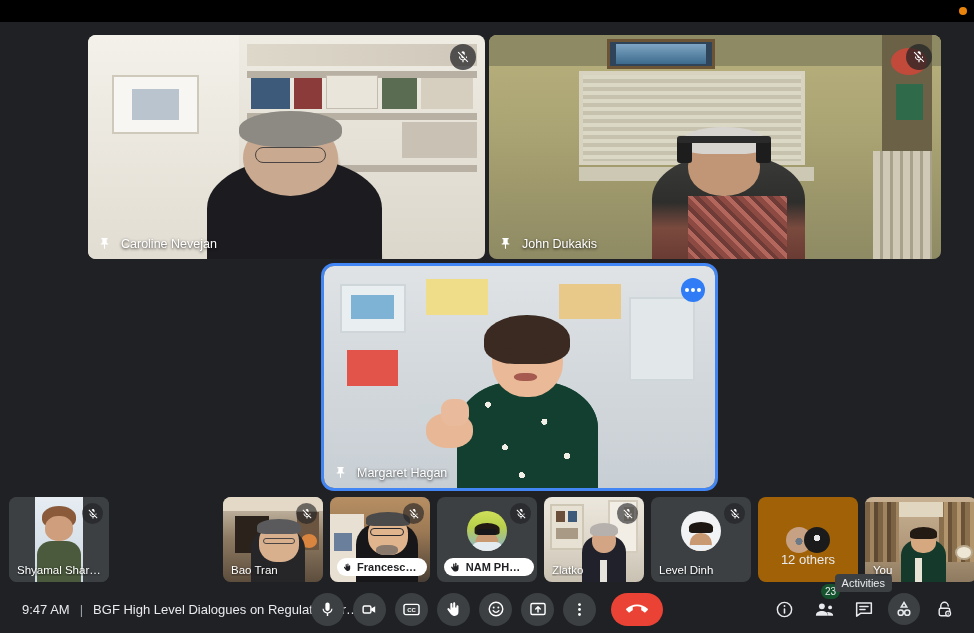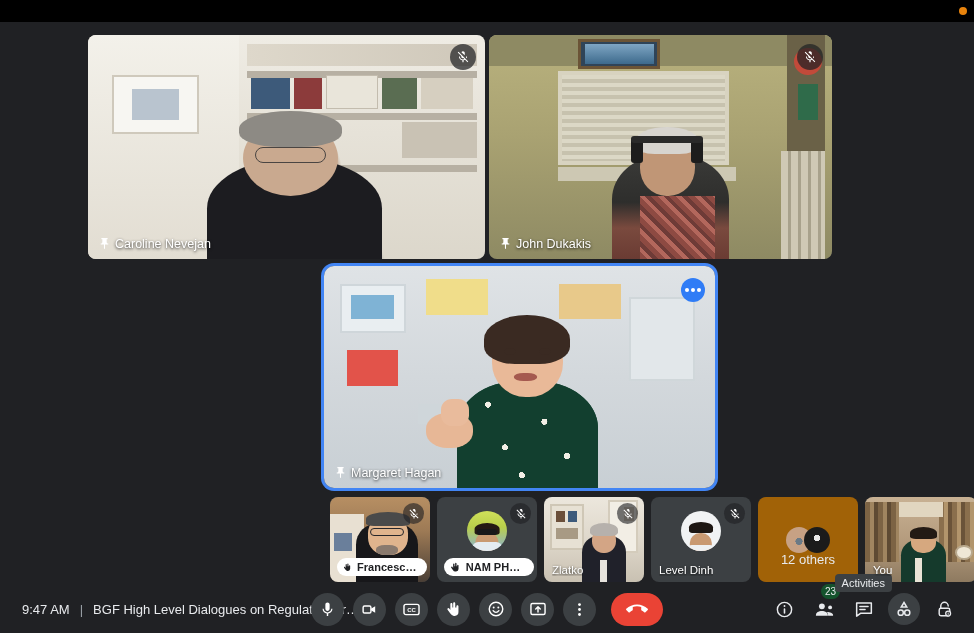--- a/index.html
+++ b/index.html
@@ -42,21 +42,21 @@
   .tile.speaking {
     box-shadow: 0 0 0 3px #4285f4;
     border-radius: 10px;
   }
 
   
   .vid { position: absolute; inset: 0; }
 
   .tile-name {
     position: absolute; left: 10px; bottom: 8px;
-    display: flex; align-items: center; gap: 4px;
+    display: flex; align-items: center; gap: 10px;
     color: #fff; font-size: 12.5px;
     text-shadow: 0 1px 3px rgba(0,0,0,.85);
     z-index: 6; white-space: nowrap;
   }
   .pin-ico { width: 13px; height: 15px; flex: 0 0 auto; }
 
   .mic-badge {
     position: absolute; right: 9px; top: 9px;
     width: 26px; height: 26px; border-radius: 50%;
     background: rgba(32,33,36,.72);
@@ -228,21 +228,21 @@
         </svg>
       </div>
       <div class="tile-name">
         <svg class="pin-ico" viewBox="0 0 24 24" fill="#fff" aria-hidden="true">
           <path d="M16 9V4h1c.55 0 1-.45 1-1s-.45-1-1-1H7c-.55 0-1 .45-1 1s.45 1 1 1h1v5c0 1.66-1.34 3-3 3v2h5.97v7l1 1 1-1v-7H19v-2c-1.66 0-3-1.34-3-3z"></path>
         </svg>
         <span>Caroline Nevejan</span>
       </div>
     </div>
 
-    <div class="tile" style="left:489px; top:13px; width:343px; height:224px;">
+    <div class="tile" style="left:489px; top:13px; width:452px; height:224px;">
       <div class="vid" style="background:linear-gradient(180deg,#b9b27e 0%,#a9a272 45%,#8e8a63 100%);">
         <div style="position:absolute;left:0;top:0;width:100%;height:14%;background:#8e8a63;"></div>
         <div style="position:absolute;left:26%;top:2%;width:24%;height:13%;background:#2f4458;border:3px solid #6b5436;"></div>
         <div style="position:absolute;left:28%;top:4%;width:20%;height:9%;background:linear-gradient(180deg,#7fa6c4,#3d6a8c);"></div>
         <div style="position:absolute;left:20%;top:16%;width:50%;height:42%;background:repeating-linear-gradient(180deg,#dcd8c6 0 4px,#c7c2ae 4px 8px);border:4px solid #d8d3c0;"></div>
         <div style="position:absolute;left:20%;top:59%;width:52%;height:6%;background:#cdc8b3;"></div>
         <div style="position:absolute;right:2%;top:0;width:11%;height:74%;background:#6a6147;"></div>
         <div style="position:absolute;right:3%;top:6%;width:8%;height:12%;background:#c24a3a;border-radius:50%;"></div>
         <div style="position:absolute;right:4%;top:22%;width:6%;height:16%;background:#2f6b4a;"></div>
         <div style="position:absolute;right:2%;top:52%;width:13%;height:48%;background:repeating-linear-gradient(90deg,#cfc9b5 0 7px,#a8a28c 7px 10px);"></div>
@@ -304,22 +304,54 @@
         <svg class="pin-ico" viewBox="0 0 24 24" fill="#fff" aria-hidden="true">
           <path d="M16 9V4h1c.55 0 1-.45 1-1s-.45-1-1-1H7c-.55 0-1 .45-1 1s.45 1 1 1h1v5c0 1.66-1.34 3-3 3v2h5.97v7l1 1 1-1v-7H19v-2c-1.66 0-3-1.34-3-3z"></path>
         </svg>
         <span>Margaret Hagan</span>
       </div>
     </div>
   </div>
 
   <div class="strip">
 
-
-
+    <div class="stile" style="left:9px;">
+      <div class="vid" style="background:#3c4043;">
+        <div style="position:absolute;left:26%;top:0;width:48%;height:100%;background:linear-gradient(180deg,#e6ecf2,#cdd8e2);"></div>
+        <div style="position:absolute;left:33%;top:10%;width:34%;height:26%;border-radius:50% 50% 40% 40%;background:#8a5a3a;"></div>
+        <div style="position:absolute;left:36%;top:22%;width:28%;height:30%;border-radius:46%;background:#cf9f7d;"></div>
+        <div style="position:absolute;left:28%;top:52%;width:44%;height:48%;border-radius:34% 34% 0 0;background:#4b5a3c;"></div>
+      </div>
+      <div class="smic">
+        <svg width="12" height="12" viewBox="0 0 24 24" fill="#fff" aria-hidden="true">
+          <path d="M19 11h-1.7c0 .74-.16 1.43-.43 2.05l1.23 1.23c.56-.98.9-2.09.9-3.28zM14.98 11.17c0-.06.02-.11.02-.17V5c0-1.66-1.34-3-3-3-1.23 0-2.28.74-2.75 1.79l5.73 5.38zM4.27 3L3 4.27l6.01 6.01V11c0 1.66 1.33 3 2.99 3 .22 0 .44-.03.65-.08l1.66 1.66c-.71.33-1.5.52-2.31.52-2.76 0-5.3-2.1-5.3-5.1H5c0 3.41 2.72 6.23 6 6.72V21h2v-3.28c.91-.13 1.77-.45 2.54-.9L19.73 21 21 19.73 4.27 3z"></path>
+        </svg>
+      </div>
+      <div class="stile-name">Shyamal Sharma</div>
+    </div>
+
+
+    <div class="stile" style="left:223px;">
+      <div class="vid" style="background:linear-gradient(180deg,#d2c8b6 0%,#8e7b63 48%,#5d4d3c 100%);">
+        <div style="position:absolute;left:0;top:0;width:100%;height:16%;background:#e3d9c6;"></div>
+        <div style="position:absolute;left:12%;top:22%;width:34%;height:44%;background:#2b231b;"></div>
+        <div style="position:absolute;right:4%;top:18%;width:22%;height:44%;background:#6b5540;"></div>
+        <div style="position:absolute;right:6%;top:44%;width:16%;height:16%;background:#d9843f;border-radius:50%;"></div>
+        <div style="position:absolute;left:28%;top:38%;width:54%;height:62%;border-radius:38% 38% 0 0;background:#262628;"></div>
+        <div style="position:absolute;left:36%;top:32%;width:40%;height:44%;border-radius:44%;background:#d8b08d;"></div>
+        <div style="position:absolute;left:34%;top:26%;width:44%;height:18%;border-radius:50% 50% 20% 20%;background:#5a5a5c;"></div>
+        <div style="position:absolute;left:40%;top:48%;width:32%;height:7%;border:1.3px solid #4a4444;border-radius:8px;"></div>
+      </div>
+      <div class="smic">
+        <svg width="12" height="12" viewBox="0 0 24 24" fill="#fff" aria-hidden="true">
+          <path d="M19 11h-1.7c0 .74-.16 1.43-.43 2.05l1.23 1.23c.56-.98.9-2.09.9-3.28zM14.98 11.17c0-.06.02-.11.02-.17V5c0-1.66-1.34-3-3-3-1.23 0-2.28.74-2.75 1.79l5.73 5.38zM4.27 3L3 4.27l6.01 6.01V11c0 1.66 1.33 3 2.99 3 .22 0 .44-.03.65-.08l1.66 1.66c-.71.33-1.5.52-2.31.52-2.76 0-5.3-2.1-5.3-5.1H5c0 3.41 2.72 6.23 6 6.72V21h2v-3.28c.91-.13 1.77-.45 2.54-.9L19.73 21 21 19.73 4.27 3z"></path>
+        </svg>
+      </div>
+      <div class="stile-name">Bao Tran</div>
+    </div>
 
     <div class="stile" style="left:330px;">
       <div class="vid" style="background:linear-gradient(180deg,#b78f63 0%,#9d7a55 40%,#4a3f36 100%);">
         <div style="position:absolute;left:0;top:20%;width:34%;height:80%;background:#e8e0d2;"></div>
         <div style="position:absolute;left:4%;top:42%;width:18%;height:22%;background:#6a7f9b;"></div>
         <div style="position:absolute;left:26%;top:30%;width:62%;height:70%;border-radius:36% 36% 0 0;background:#17171a;"></div>
         <div style="position:absolute;left:38%;top:22%;width:40%;height:46%;border-radius:44%;background:#e0b48d;"></div>
         <div style="position:absolute;left:36%;top:18%;width:44%;height:16%;border-radius:50% 50% 18% 18%;background:#4a4a4a;"></div>
         <div style="position:absolute;left:40%;top:36%;width:34%;height:10%;border:1.6px solid #26262a;border-radius:8px;"></div>
         <div style="position:absolute;left:46%;top:56%;width:22%;height:12%;border-radius:40%;background:#8a7a6e;"></div>

